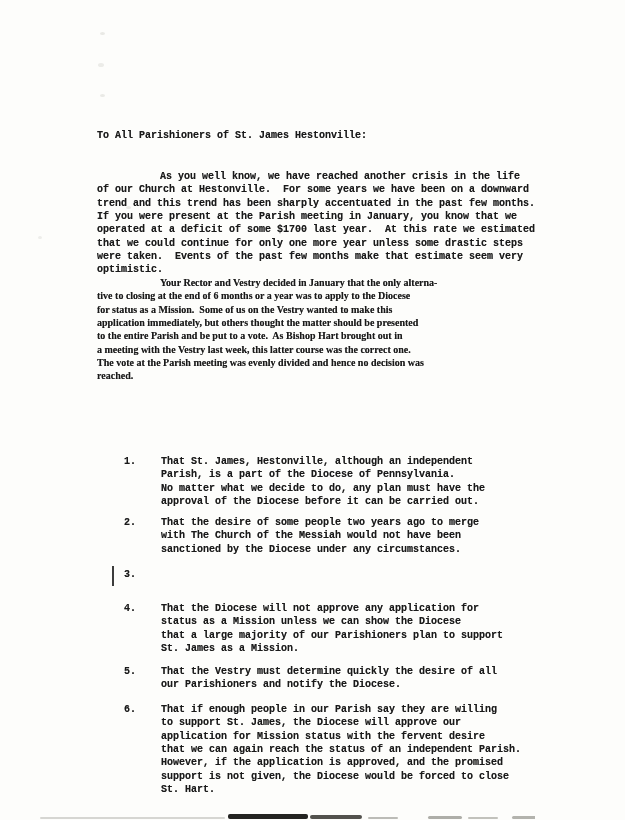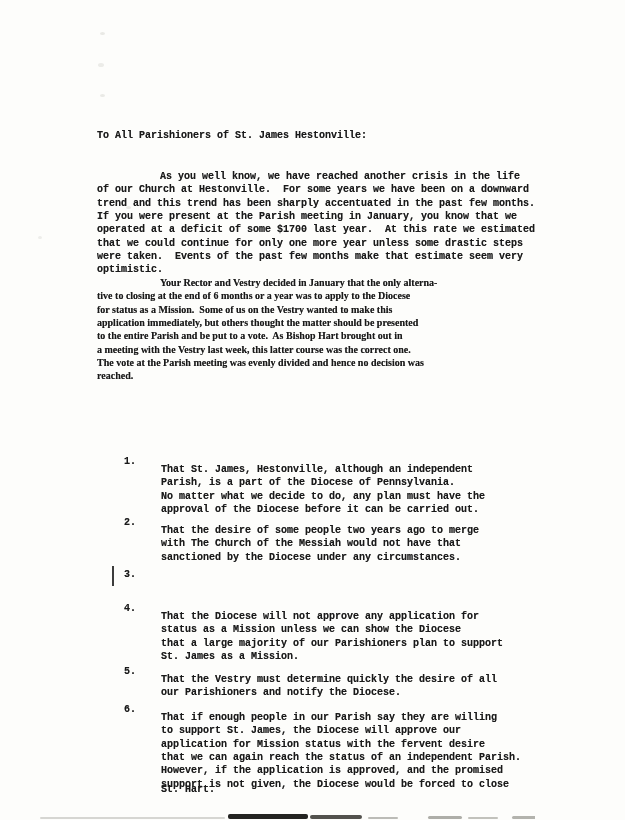--- a/index.html
+++ b/index.html
@@ -21,21 +21,21 @@
     text-shadow:0 0 0.5px rgba(25,25,25,0.55);
   }
   .indent{text-indent:63px;}
   .item{
     position:absolute;
     left:124px;
     display:flex;
     text-shadow:0 0 0.5px rgba(25,25,25,0.55);
   }
   .item .num{width:37px;flex:none;}
-  .item .itxt{white-space:pre;margin-top:8px;}
+  .item .itxt{white-space:pre;}
   .closing{position:absolute;left:161px;top:783px;white-space:pre;text-shadow:0 0 0.5px rgba(25,25,25,0.55);}
   .tick{position:absolute;left:112px;top:566px;width:2px;height:20px;background:#3c3c3c;}
   .smudge{position:absolute;border-radius:50%;}
   .artifact{position:absolute;border-radius:2px;}
 </style>
 </head>
 <body>
 
 <div class="page">
 
@@ -68,21 +68,21 @@
   <div class="item" style="top:455px;">
     <span class="num">1.</span>
     <span class="itxt">That St. James, Hestonville, although an independent
 Parish, is a part of the Diocese of Pennsylvania.
 No matter what we decide to do, any plan must have the
 approval of the Diocese before it can be carried out.</span>
   </div>
   <div class="item" style="top:516px;">
     <span class="num">2.</span>
     <span class="itxt">That the desire of some people two years ago to merge
-with The Church of the Messiah would not have that
+with The Church of the Messiah would not have been
 sanctioned by the Diocese under any circumstances.</span>
   </div>
 
   <div class="tick"></div>
 
   <div class="item" style="top:568px;">
     <span class="num">3.</span>
   </div>
   <div class="item" style="top:602px;">
     <span class="num">4.</span>

